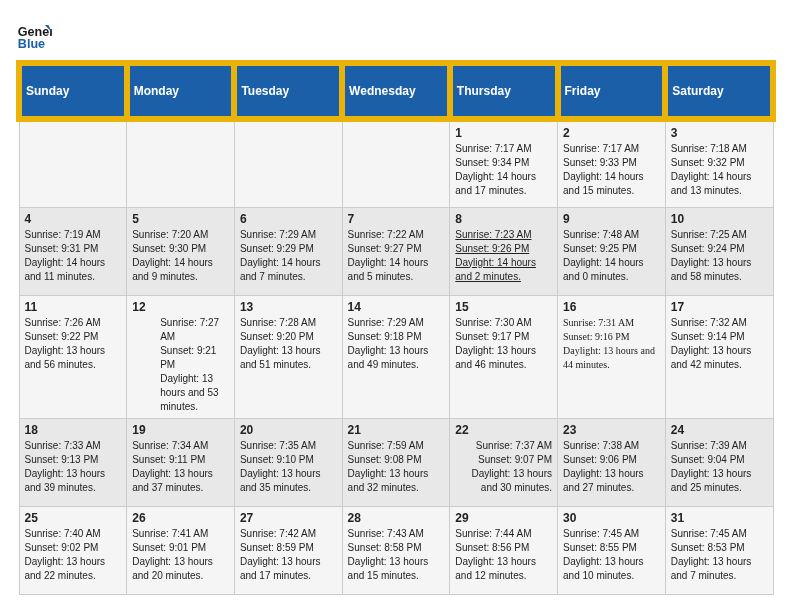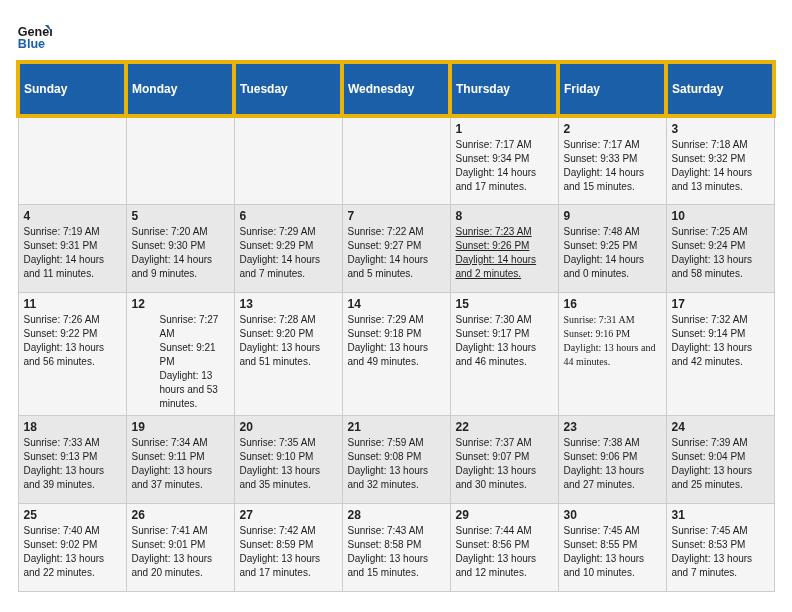--- a/index.html
+++ b/index.html
@@ -42,21 +42,21 @@
       border-collapse: collapse;
       table-layout: fixed;
     }
     thead tr th {
       background-color: #1a5fa8;
       color: #fff;
       font-size: 12px;
       font-weight: bold;
       padding: 18px 4px;
       text-align: left;
-      border: 4px solid #eab308;
+      border: 6px solid #eab308;
     }
     tbody tr td {
       vertical-align: top;
       border: 1px solid #ccc;
       padding: 4px 5px;
       font-size: 10.5px;
       color: #222;
       height: 88px;
     }
     tbody tr:nth-child(odd) td {
@@ -239,21 +239,21 @@
 Daylight: 13 hours and 35 minutes.</div>
         </td>
         <td>
           <span class="day-num">21</span>
           <div class="day-info" style="white-space: pre-line;">Sunrise: 7:59 AM
 Sunset: 9:08 PM
 Daylight: 13 hours and 32 minutes.</div>
         </td>
         <td>
           <span class="day-num">22</span>
-          <div class="day-info" style="white-space: pre-line;">Sunrise: 7:37 AM
+          <div class="day-info" style="white-space: pre-line; text-align: right;">Sunrise: 7:37 AM
 Sunset: 9:07 PM
 Daylight: 13 hours and 30 minutes.</div>
         </td>
         <td>
           <span class="day-num">23</span>
           <div class="day-info" style="white-space: pre-line;">Sunrise: 7:38 AM
 Sunset: 9:06 PM
 Daylight: 13 hours and 27 minutes.</div>
         </td>
         <td>

